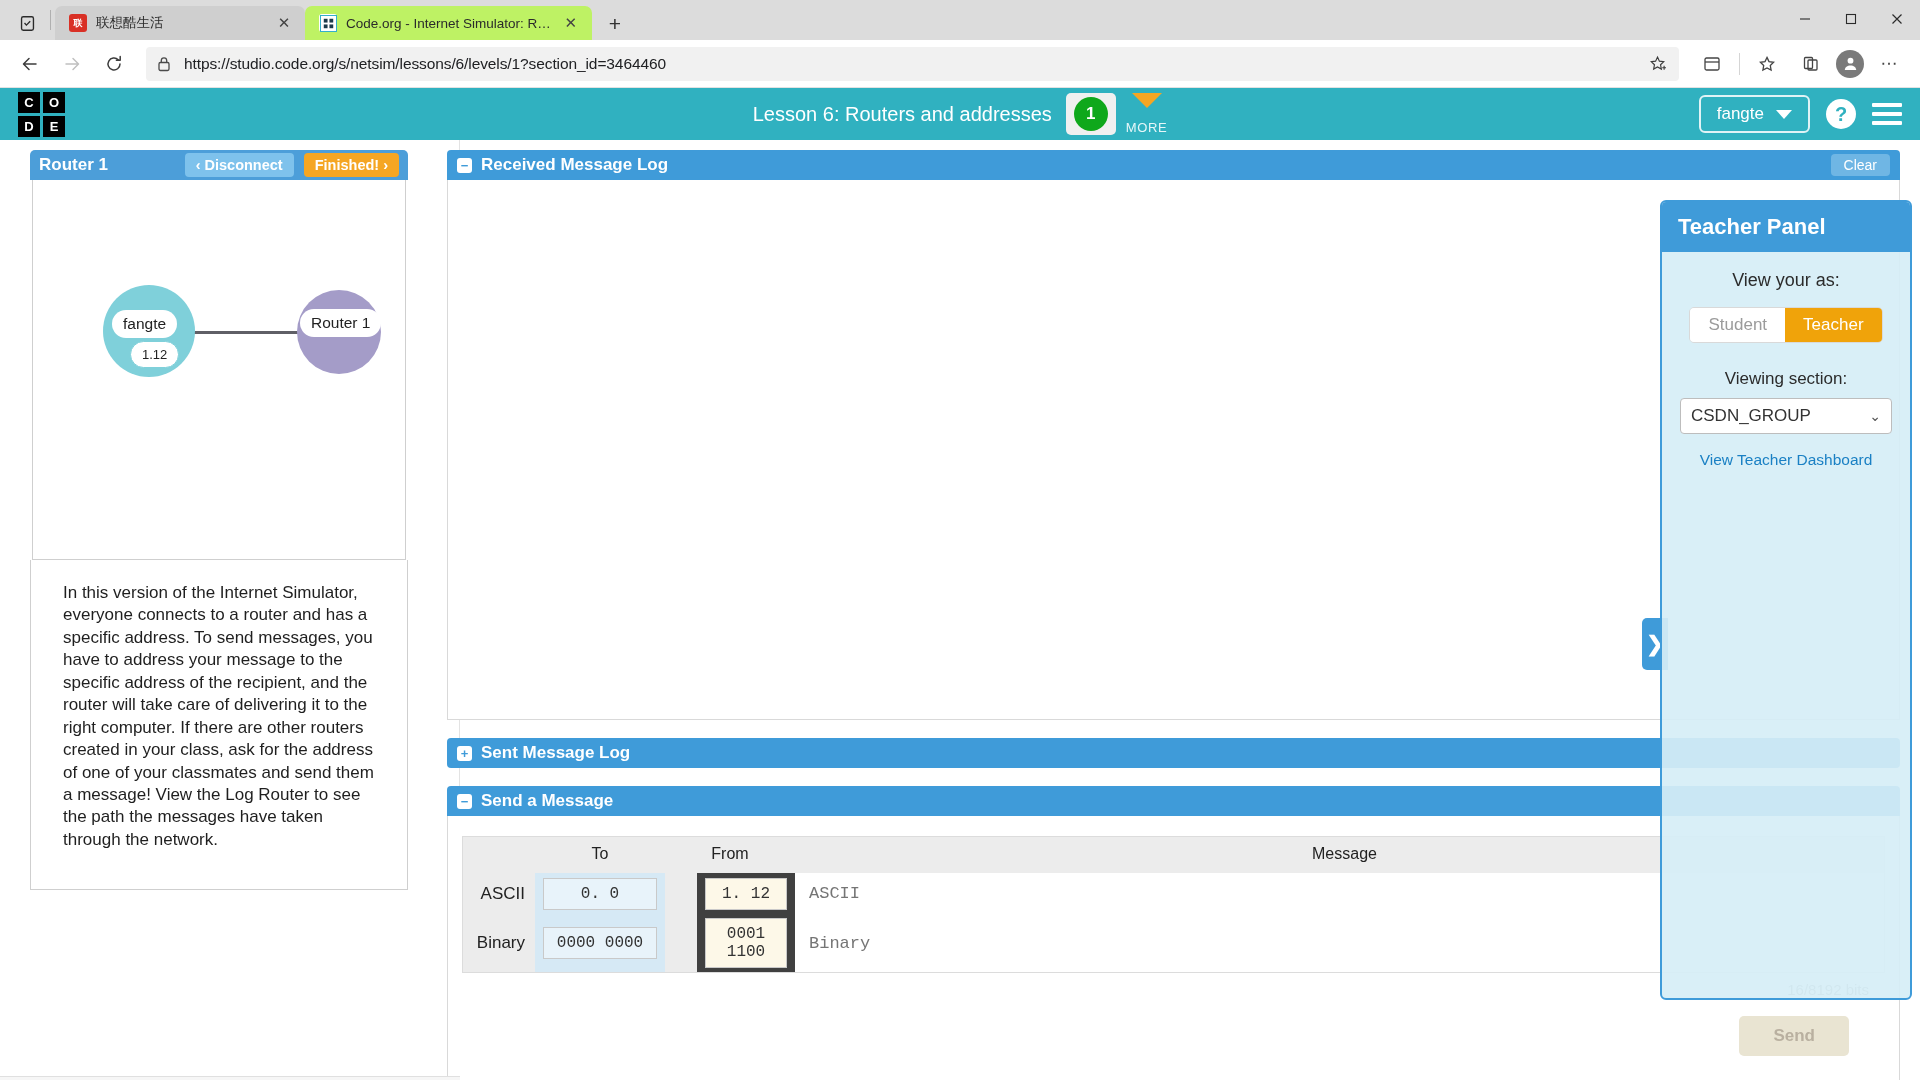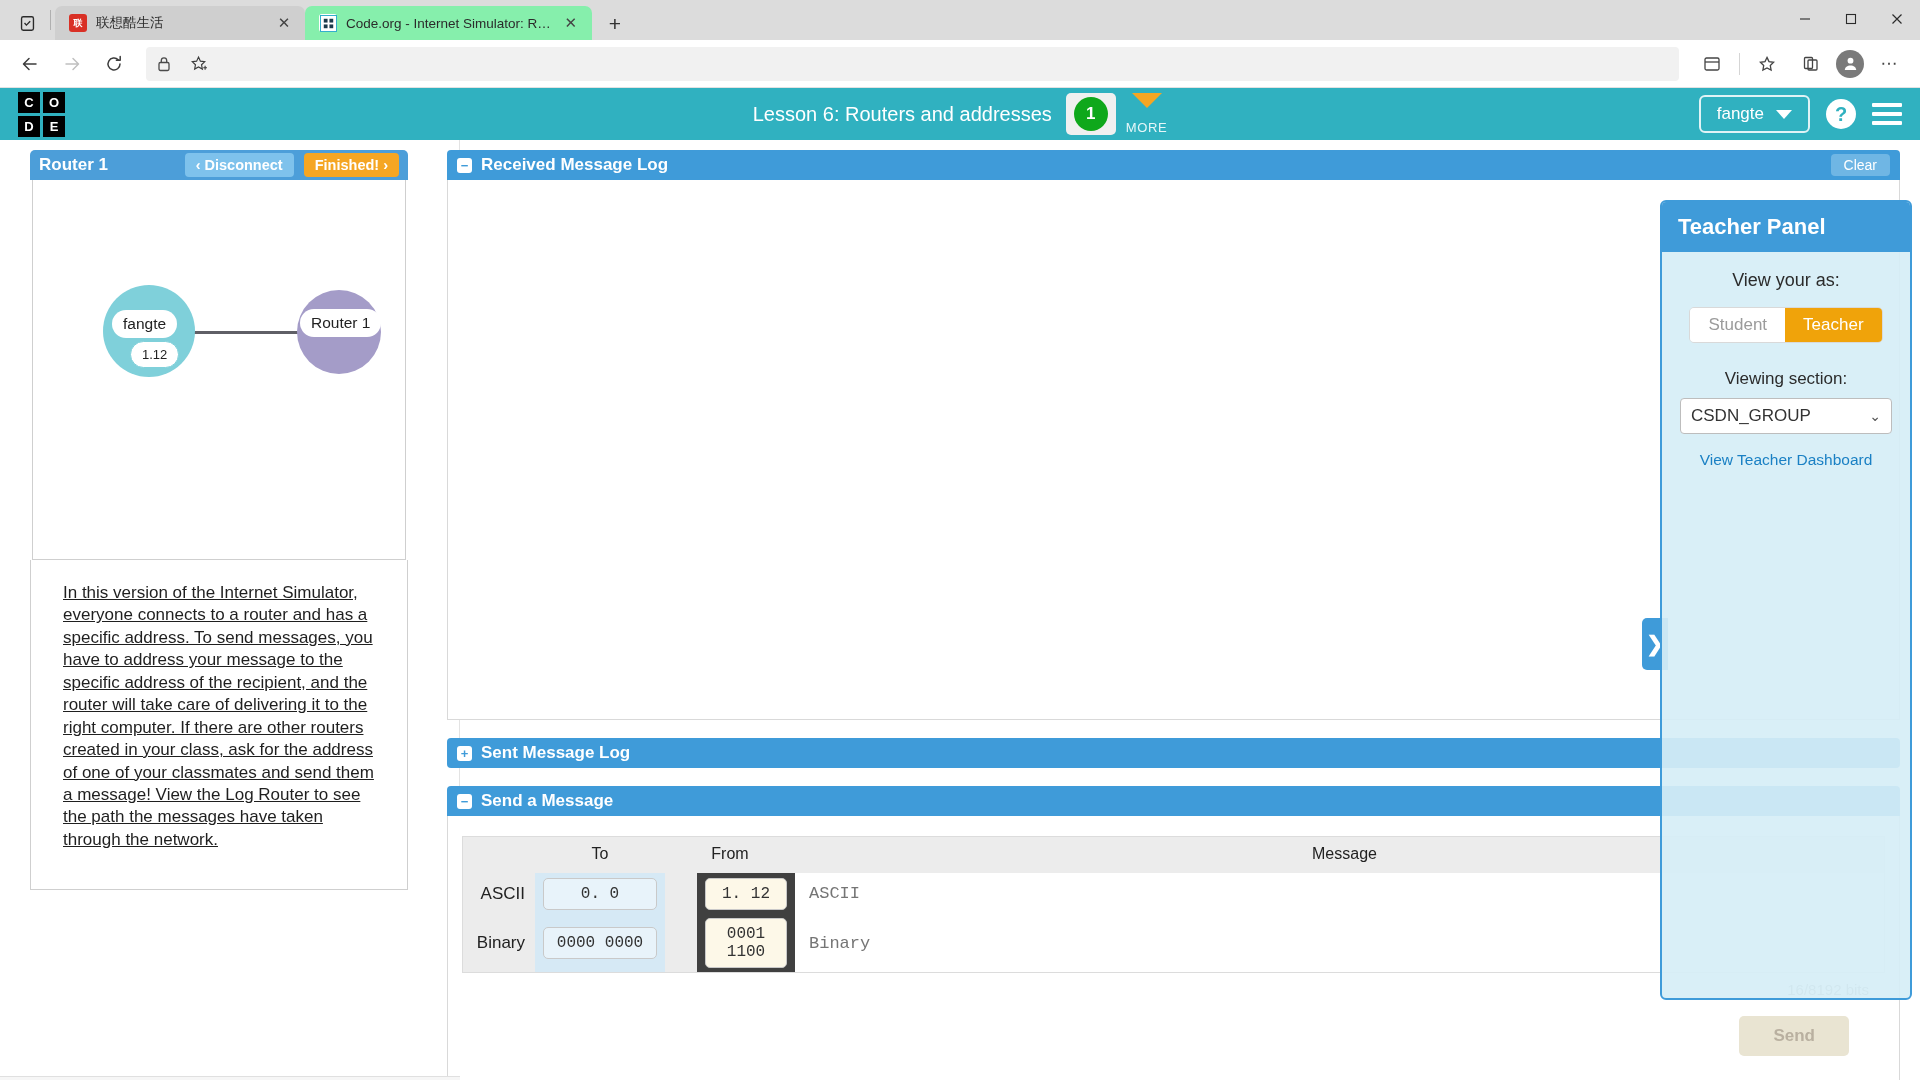--- a/index.html
+++ b/index.html
@@ -21,21 +21,21 @@
     justify-content: center; color: #2b2b2b;
   }
   .tab-sep { width: 1px; height: 20px; background: #b0b0b0; align-self: center; margin: 0 4px; }
   .tab {
     height: 34px; min-width: 250px; max-width: 300px;
     display: flex; align-items: center; gap: 9px;
     padding: 0 10px 0 14px; border-radius: 7px 7px 0 0;
     font-size: 13.5px; color: #2b2b2b; position: relative;
   }
   .tab.inactive { background: #cfcfcf; }
-  .tab.active { background: #86efac; align-items: center; }
+  .tab.active { background: #bef264; align-items: center; }
   .tab-favicon { width: 18px; height: 18px; flex: 0 0 18px; border-radius: 3px; display:flex; align-items:center; justify-content:center;}
   .fav-lenovo { background: #d93025; color: #fff; font-size: 9px; line-height: 1; font-weight: bold; text-align:center;}
   .fav-code { background: #ffffff; position: relative; }
   .tab-title { flex: 1; white-space: nowrap; overflow: hidden; text-overflow: clip; font-size: 13.5px; }
   .tab-close { width: 22px; height: 22px; display: flex; align-items: center; justify-content: center;
                font-size: 15px; color: #444; border-radius: 4px; flex: 0 0 22px;}
   .newtab { width: 34px; height: 32px; display:flex; align-items:center; justify-content:center;
             font-size: 21px; color:#333; margin-left: 6px;}
   .win-controls { margin-left: auto; display: flex; align-items: flex-start; height: 40px; }
   .win-btn { width: 46px; height: 38px; display:flex; align-items:center; justify-content:center;
@@ -142,21 +142,21 @@
   .tabs-row { display: flex; background: #4c9ed9; border-radius: 5px 5px 0 0; padding-left: 10px; margin-top: 15px; }
   .tabitem {
     font-size: 15px; font-weight: bold; padding: 9px 14px 8px; border-radius: 5px 5px 0 0;
   }
   .tabitem.active { background: #fff; color: #3b3b3b; }
   .tabitem.inactive { background: #6fb4e2; color: #fff; margin-left: 3px; }
   .instr-panel {
     border: 1px solid #cfcfcf; border-top: none; background: #fff; padding: 22px 24px 22px 32px;
     min-height: 330px;
   }
-  .instr-text { font-size: 17px; line-height: 1.32; color: #1f1f1f; text-decoration: underline; }
+  .instr-text { font-size: 17px; line-height: 1.32; color: #1f1f1f; }
 
   
   .center-col { position: absolute; left: 447px; top: 10px; right: 0; }
   .log-header {
     background: #3f9bd9; height: 30px; display: flex; align-items: center;
     padding: 0 10px; gap: 9px; border-radius: 4px 4px 0 0; position: relative;
   }
   .log-header.rounded { border-radius: 4px; }
   .toggle-box {
     width: 15px; height: 15px; background: #fff; border-radius: 3px; color: #3f9bd9;
@@ -177,21 +177,21 @@
   .msg-grid { display: grid; grid-template-columns: 72px 130px 130px 1fr; }
   .mg-head {
     font-size: 16px; color: #222; text-align: center; padding: 8px 0 10px;
   }
   .mg-rowlabel { font-size: 17px; color: #222; text-align: right; padding: 6px 10px 6px 0; display:flex; align-items:center; justify-content:flex-end;}
   .mg-cell { padding: 4px 8px; display:flex; align-items:center; }
   .cell-to { background: #d6e9f5; }
   .cell-from { background: #404040; margin-left: 32px; }
   .cell-msg { background: #fff; flex: 1; }
   .fld {
-    border: 1px solid #c9c9c9; border-radius: 5px; background: #fff;
+    border: 1px solid #c9c9c9; border-radius: 0; background: #fff;
     font-family: "Liberation Mono", monospace; font-size: 16px; color: #333;
     text-align: center; padding: 6px 4px; width: 100%;
   }
   .fld.to { background: #e8f3fa; }
   .fld.from { background: #fdf8e8; }
   .msg-input {
     border: none; outline: none; width: 100%; font-family: "Liberation Mono", monospace;
     font-size: 17px; color: #c9c9c9; padding: 7px 6px; background: transparent;
   }
   .bits-counter { text-align: right; font-size: 15px; color: #9a9a9a; padding: 8px 16px 0; }
@@ -311,20 +311,21 @@
         </svg>
     </div>
 
     <div class="omnibox">
       <span class="omni-lock">
         <svg width="14" height="16" viewBox="0 0 14 16">
             <rect x="2" y="6.5" width="10" height="8" rx="1.4" fill="none" stroke="#4a4a4a" stroke-width="1.3"></rect>
             <path d="M4.3 6.5V4.6a2.7 2.7 0 0 1 5.4 0v1.9" fill="none" stroke="#4a4a4a" stroke-width="1.3"></path>
           </svg>
       </span>
+      <span class="omni-url">https://studio.code.org/s/netsim/lessons/6/levels/1?section_id=3464460</span>
       <span class="omni-star">
         <svg width="17" height="17" viewBox="0 0 18 18">
             <path d="M9 2.2l2 4.3 4.6.6-3.4 3.2.9 4.6L9 12.7l-4.1 2.2.9-4.6L2.4 7.1l4.6-.6z" fill="none" stroke="#3c3c3c" stroke-width="1.2"></path>
             <path d="M14 13.5h4M16 11.5v4" stroke="#3c3c3c" stroke-width="1.2"></path>
           </svg>
       </span>
     </div>
 
     <div class="tb-icon">
       <svg width="18" height="18" viewBox="0 0 18 18">

